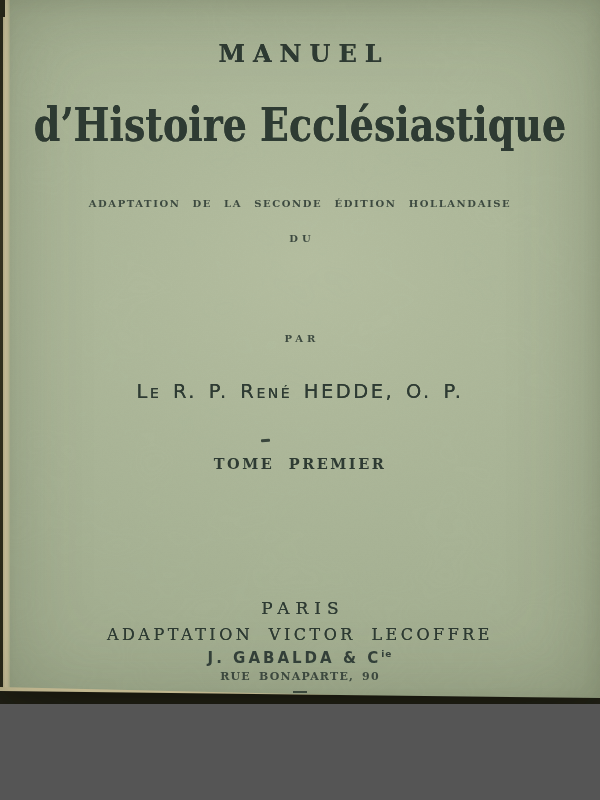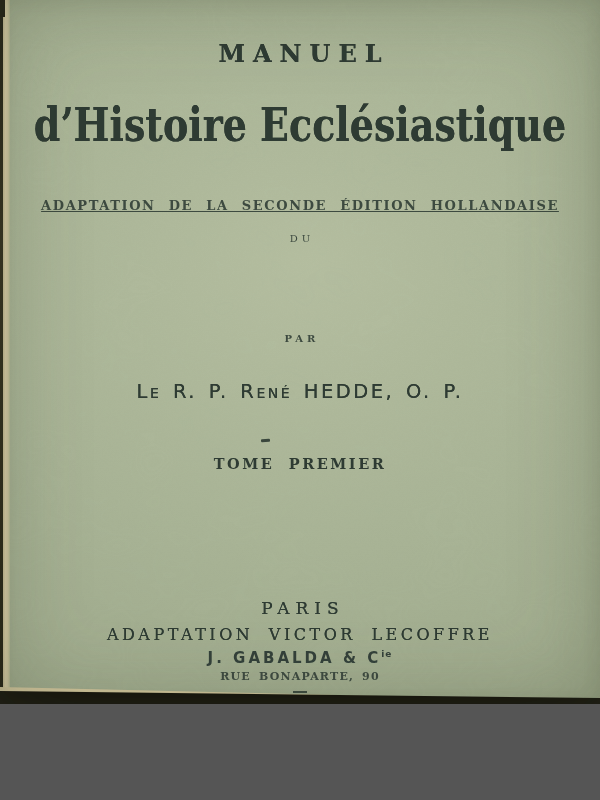--- a/index.html
+++ b/index.html
@@ -31,23 +31,23 @@
   .line { position:absolute; left:0; width:100%; text-align:center;
           color:#2e3b33; line-height:1.08; white-space:nowrap; }
   .faded { color:#3d4a40; }
 
   .series-title { top:41px; font-size:24px; font-weight:bold;
                   letter-spacing:8px; text-indent:8px;
                   text-shadow:0 0 0.5px #2e3b33; }
   .main-title   { top:100px; font-size:38px; font-weight:bold;
                   transform:scaleY(1.22); transform-origin:50% 0;
                   letter-spacing:0; text-shadow:0 0 0.6px #2c3931; }
-  .adaptation   { top:199px; font-size:13px; font-weight:bold;
-                  letter-spacing:1.6px; word-spacing:7px;text-decoration:underline; }
-  .du-label     { top:234px; font-size:10px; font-weight:normal;
+  .adaptation   { top:199px; font-size:10px; font-weight:bold;
+                  letter-spacing:1.6px; word-spacing:7px; }
+  .du-label     { top:234px; font-size:10px; font-weight:bold;
                   letter-spacing:4px; text-indent:4px; }
   .author1      { top:266px; font-size:21px; letter-spacing:1.5px; word-spacing:4px;
                   text-shadow:0 0 0.4px #2e3b33; }
   .par-label    { top:334px; font-size:10px; font-weight:bold;
                   letter-spacing:4px; text-indent:4px; }
   .author2      { top:381px; font-family:"DejaVu Sans", sans-serif;
                   font-variant:small-caps; font-size:19.5px;
                   letter-spacing:2.5px; word-spacing:3px;
                   text-shadow:0 0 0.4px #2e3b33; }
   .tiny-dash    { position:absolute; top:439px; left:261px; width:9px; height:2.5px;

